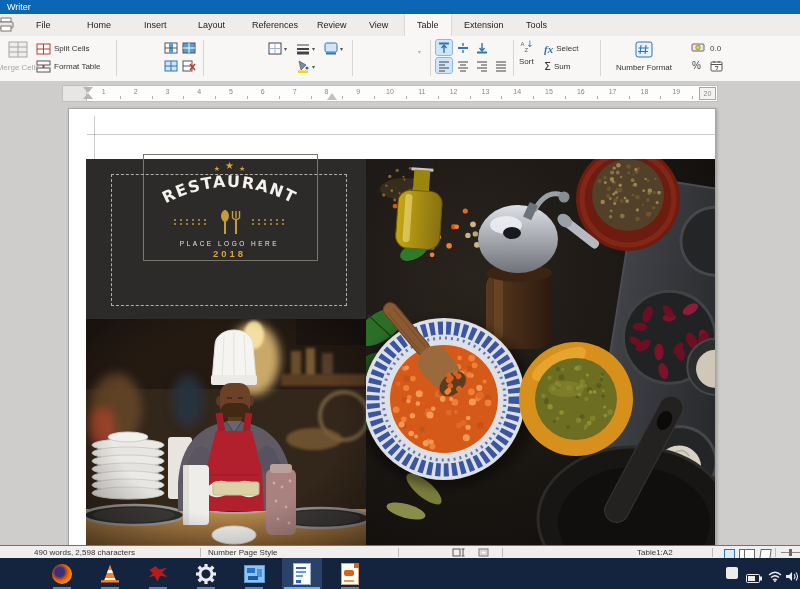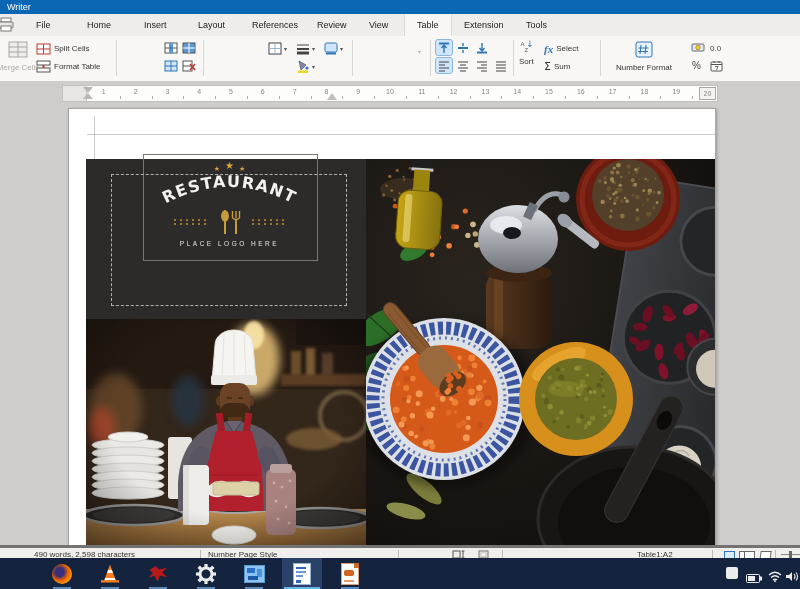--- a/index.html
+++ b/index.html
@@ -57,21 +57,21 @@
   #logo-stars .s3{font-size:7px;transform:translateY(2px);}
   #logo-tagline{position:absolute;left:57px;top:89px;width:173px;text-align:center;font-size:6.5px;letter-spacing:2.5px;color:#e8e6e2;}
   #logo-year{position:absolute;left:57px;top:97px;width:173px;text-align:center;font-size:9.5px;font-weight:bold;letter-spacing:3px;color:#d7a43c;}
   #logo-utensils{position:absolute;left:57px;top:58px;width:173px;display:flex;align-items:center;justify-content:center;gap:7px;}
   .dotgrid{display:grid;grid-template-rows:2px 2px;grid-auto-flow:column;grid-template-columns:repeat(6,4px);gap:2px 2px;}
   .dotgrid i{width:2px;height:2px;background:#9c7c34;}
   
   #chef-img{position:absolute;left:17px;top:210px;width:280px;height:227px;overflow:hidden;}
   #spice-img{position:absolute;left:297px;top:50px;width:349px;height:387px;overflow:hidden;}
   
-  #statusbar{left:0;top:545px;width:800px;height:13px;background:#f1efed;border-top:3px solid #737373;font-size:8px;color:#333;text-align:center;}
+  #statusbar{left:0;top:545px;width:800px;height:13px;background:#f1efed;border-top:1px solid #737373;font-size:8px;color:#333;text-align:center;}
   .ssep{position:absolute;top:2px;width:1px;height:9px;background:#bcbab8;}
   .sbtext{position:absolute;top:2px;white-space:nowrap;}
   .pgicon{position:absolute;top:3px;width:9px;height:8px;border:1px solid #6a6866;background:#fff;}
   .pgicon.sel{border-color:#2e75b6;background:#dcebf8;}
   
   #taskbar{left:0;top:558px;width:800px;height:31px;background:#15243e;}
   .tbtn{position:absolute;top:0;width:40px;height:31px;display:flex;align-items:center;justify-content:center;}
   .tbtn.active{background:#2b4268;}
   .runline{position:absolute;bottom:0;left:11px;width:18px;height:2px;background:#5a87b8;}
   .tbtn.active .runline{left:2px;width:36px;background:#6cb2e8;}
@@ -409,20 +409,21 @@
               <i></i>
               <i></i>
               <i></i>
               <i></i>
               <i></i>
               <i></i>
               <i></i>
             </span>
         </div>
         <div id="logo-tagline">PLACE LOGO HERE</div>
+        <div id="logo-year">2018</div>
       </div>
 
       <div id="chef-img">
         <svg width="280" height="227" viewBox="0 0 280 227">
           <defs>
             <filter id="fb" x="-40%" y="-40%" width="180%" height="180%">
                 <feGaussianBlur stdDeviation="5"></feGaussianBlur>
               </filter>
             <filter id="fb2" x="-40%" y="-40%" width="180%" height="180%">
                 <feGaussianBlur stdDeviation="1.6"></feGaussianBlur>

